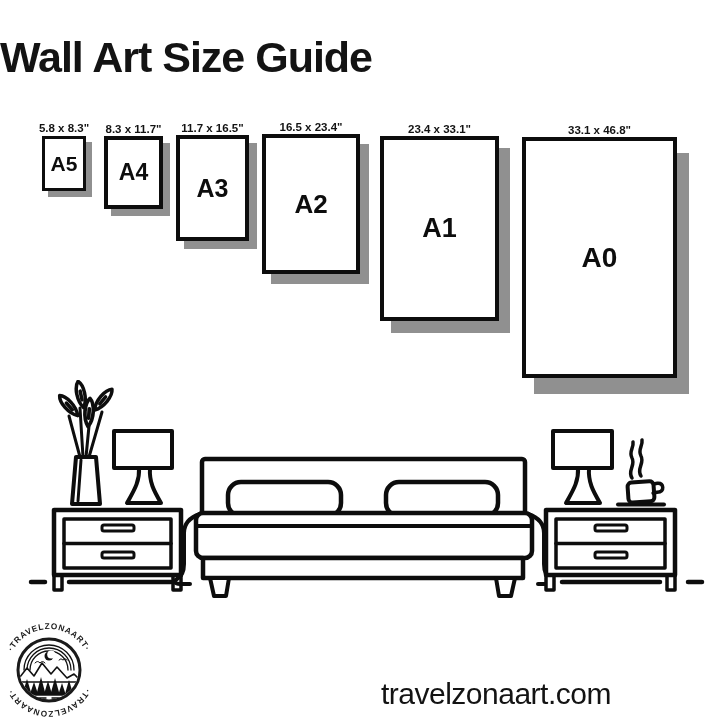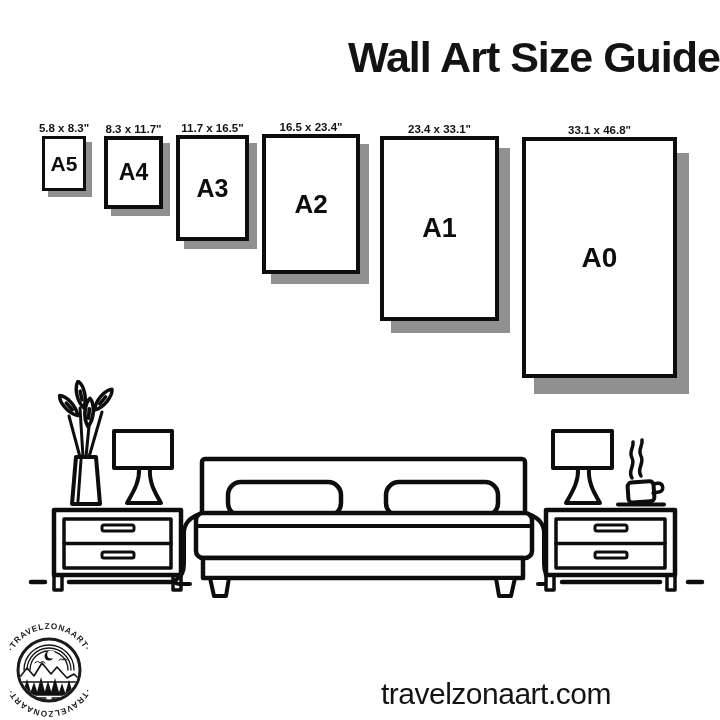--- a/index.html
+++ b/index.html
@@ -1,20 +1,20 @@
 <!DOCTYPE html>
 <html><head>
 <meta charset="utf-8">
 <style>
   html,body{margin:0;padding:0;background:#fff;}
   body{width:720px;height:720px;overflow:hidden;position:relative;
        font-family:"Liberation Sans",sans-serif;color:#131313;}
   .stage{position:absolute;inset:0;background:#fff;}
 
-  .title{position:absolute;top:33px;left:0;width:720px;text-align:right;
+  .title{position:absolute;top:33px;left:0;width:720px;text-align:left;
          font-size:43px;font-weight:800;letter-spacing:-1px;color:#131313;}
 
   .poster{position:absolute;box-sizing:border-box;background:#fff;
           border:4px solid #0d0d0d;display:flex;align-items:center;justify-content:center;
           font-weight:700;color:#0d0d0d;}
   .dim{position:absolute;bottom:calc(100% + 5px);left:50%;transform:translateX(-50%);
        font-size:11.5px;font-weight:700;white-space:nowrap;color:#131313;}
   #a5{left:42px;top:136px;width:44px;height:55px;border-width:3px;
       box-shadow:6px 6px 0 #909090;font-size:21px;}
   #a4{left:104px;top:136px;width:59px;height:73px;box-shadow:7px 7px 0 #909090;font-size:23px;}

